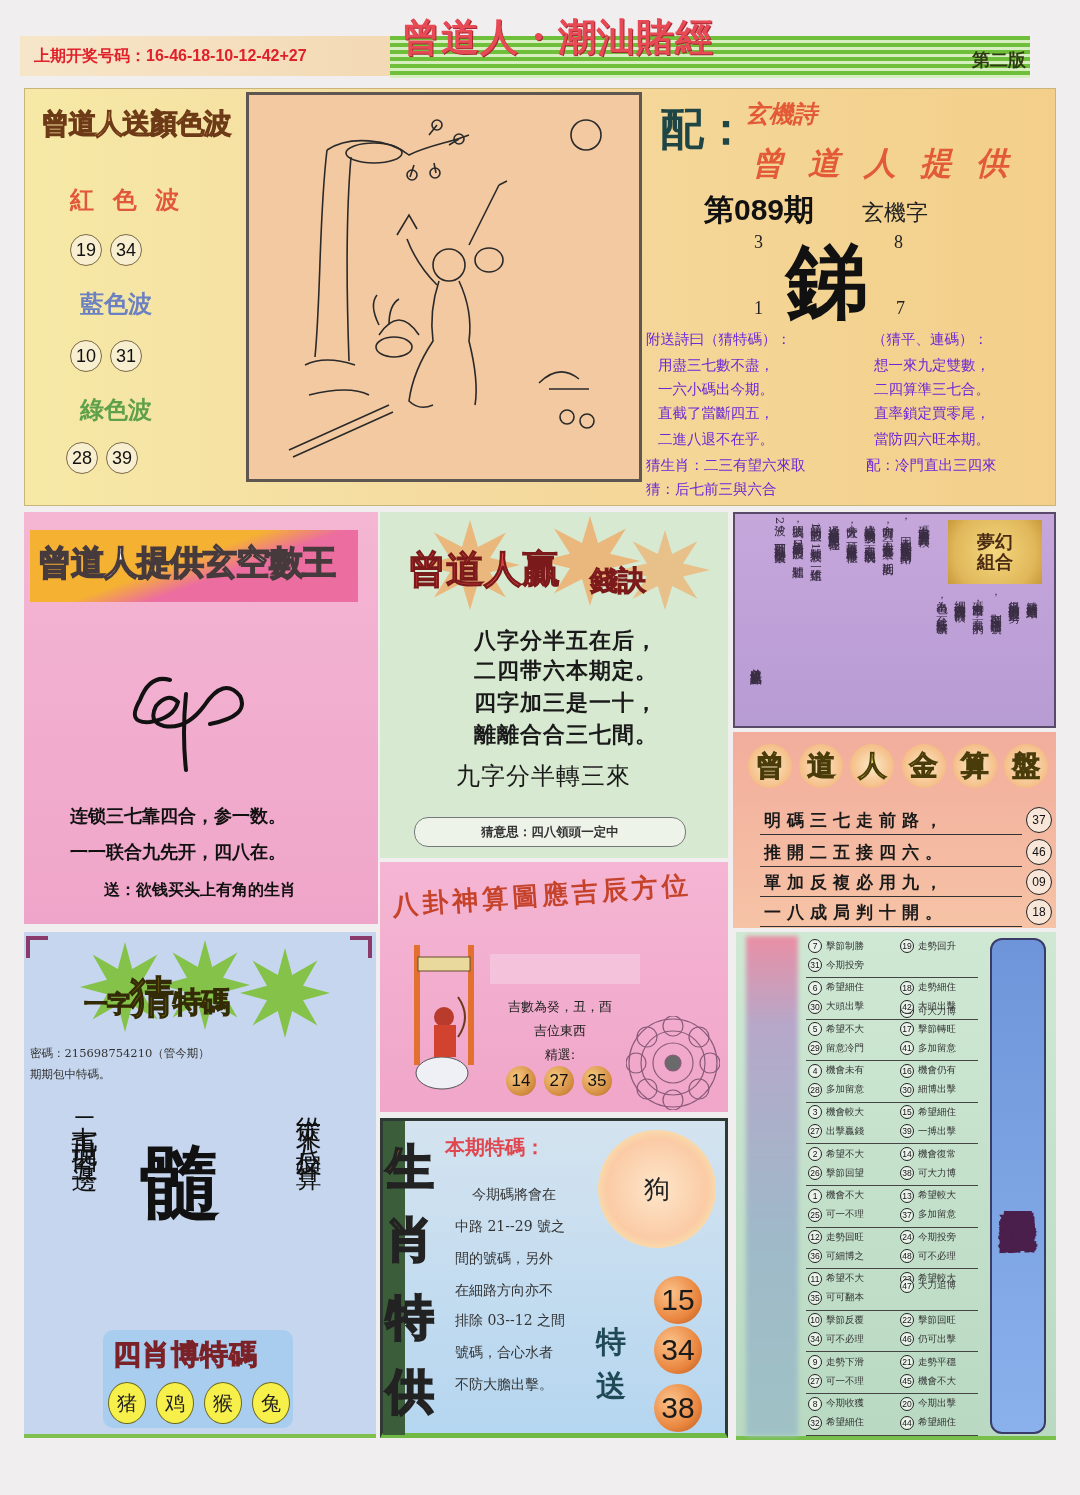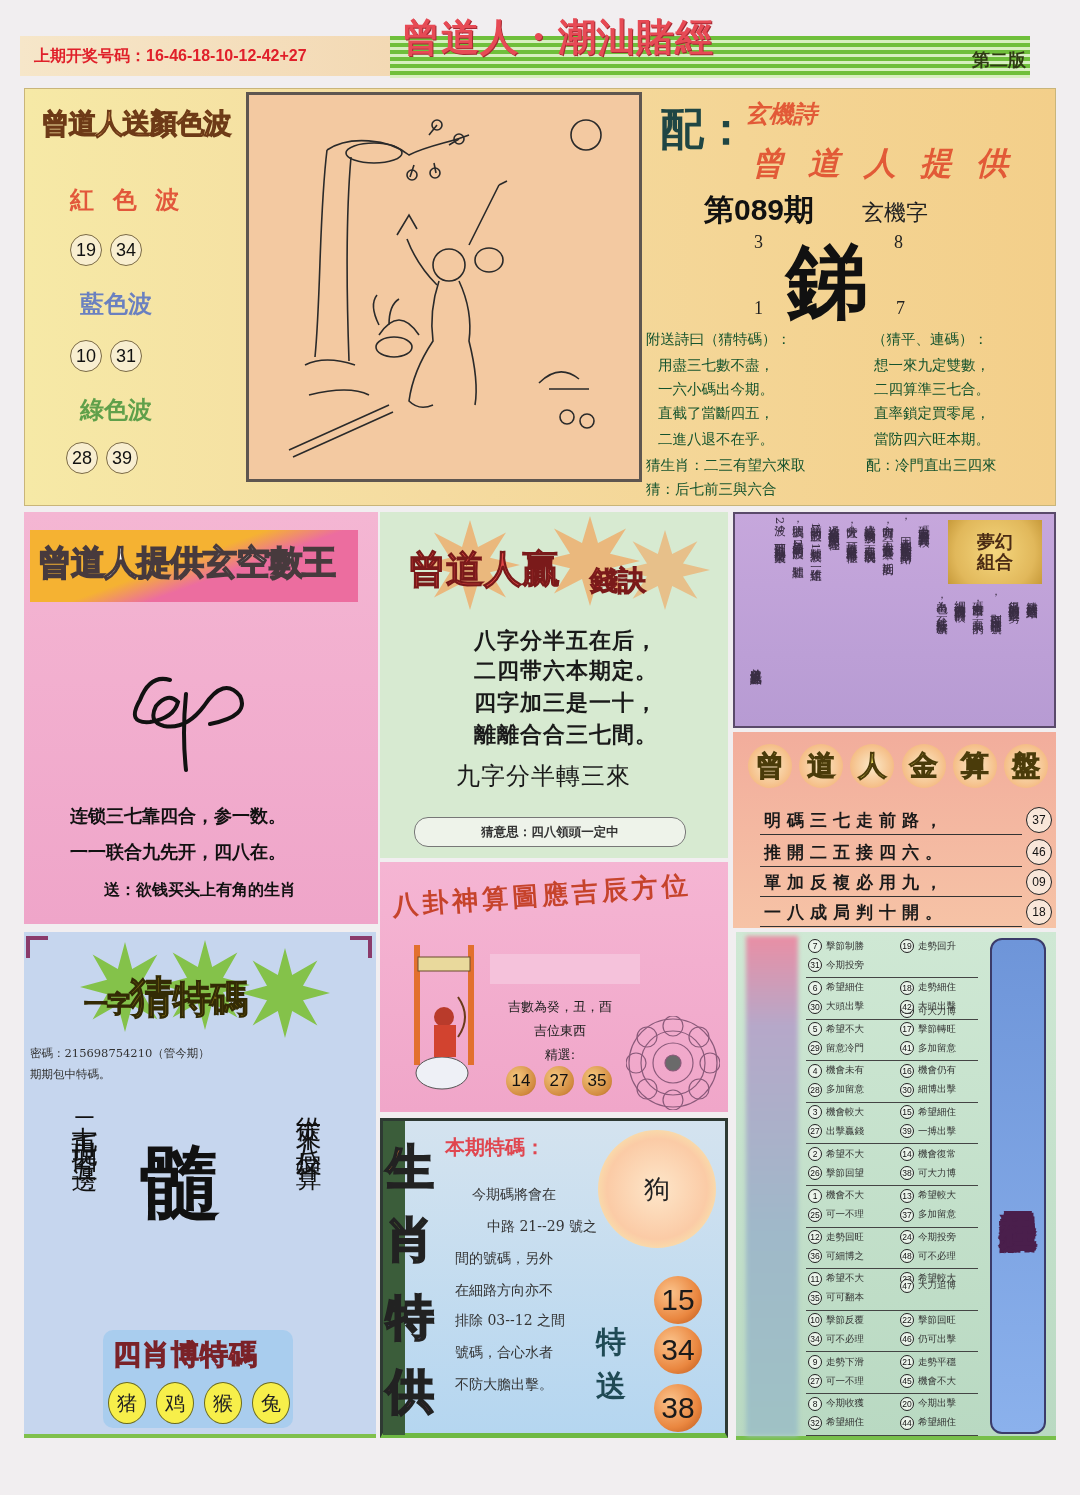--- a/index.html
+++ b/index.html
@@ -41,21 +41,21 @@
   .ball-row { display:flex; gap: 8px; }
   #illustration { left: 246px; top: 92px; width: 396px; height: 390px;
     background:#f3c9a1; border:3px solid #5e5650; }
   #pei-label { left: 660px; top: 100px; font-family:"DejaVu Serif", serif; font-size:44px; color:#1f4644; font-weight:bold; }
   #xuanji-title { left: 745px; top: 98px; font-family:"Liberation Sans", sans-serif; font-size:24px; font-weight:bold; color:#e25a37; font-style:italic; }
   #provider { left: 752px; top: 142px; font-family:"Liberation Sans", sans-serif; font-size:32px; font-weight:bold; color:#e25a37; font-style:italic; letter-spacing:24px; }
   #issue { left: 704px; top: 190px; font-family:"Liberation Sans", sans-serif; font-size:30px; font-weight:bold; color:#111; }
   #xuanji-zi-label { left: 862px; top: 198px; font-family:"DejaVu Serif", serif; font-size:22px; color:#222; }
   #big-char { left: 786px; top: 228px; font-family:"DejaVu Serif", serif; font-size:82px; font-weight:bold; color:#111; }
   .corner-num { font-family:"Liberation Serif", serif; font-size:18px; color:#222; }
-  .poem-line { font-family:"DejaVu Serif", serif; font-size:14.5px; color:#14532d; white-space:nowrap; }
+  .poem-line { font-family:"DejaVu Serif", serif; font-size:14.5px; color:#6d28d9; white-space:nowrap; }
 
   
   #xuankong-panel { left: 24px; top: 512px; width: 354px; height: 412px;
     background: linear-gradient(180deg,#f4b6d3 0%, #efa5c9 100%); }
   #xuankong-banner { left: 30px; top: 530px; width: 328px; height: 72px;
     background: linear-gradient(160deg,#f5b232 0%, #f5b232 45%, #ec6d9f 60%, #ec6d9f 100%); }
   #xuankong-title { left: 38px; top: 540px; font-family:"Liberation Sans", sans-serif; font-size:34px; font-weight:bold;
     color:#fff; -webkit-text-stroke:1.5px #473a3d; letter-spacing:-1px; }
   #xuankong-glyph { left: 120px; top: 660px; width: 130px; height: 120px; }
   .xk-line { font-family:"DejaVu Serif", serif; font-weight:bold; font-size:18px; color:#111; }
@@ -311,21 +311,21 @@
   <span class="abacus-num">18</span>
 </div>
 
 <div id="guess-panel" class="abs"></div>
 <div class="abs" style="left:26px;top:936px;width:22px;height:22px;border-top:4px solid #8a3a6a;border-left:4px solid #8a3a6a;"></div>
 <div class="abs" style="left:350px;top:936px;width:22px;height:22px;border-top:4px solid #8a3a6a;border-right:4px solid #8a3a6a;"></div>
 <div class="abs star" style="left:80px;top:942px;"></div>
 <div class="abs star" style="left:160px;top:940px;"></div>
 <div class="abs star" style="left:240px;top:948px;"></div>
 <div id="guess-title" class="abs">
-  <span style="font-size:24px;">一字</span><span style="font-size:44px;">猜</span><span style="font-size:38px;">特碼</span>
+  <span style="font-size:24px;">一字</span><span style="font-size:44px;">猜</span><span style="font-size:29px;">特碼</span>
 </div>
 <div id="guess-code" class="abs">密碼：215698754210（管今期）</div>
 <div id="guess-note" class="abs">期期包中特碼。</div>
 <div class="vtext" style="left:68px;top:1098px;">二七再現四五邊</div>
 <div class="vtext" style="left:292px;top:1096px;">從來一八反彈算</div>
 <div id="guess-char" class="abs">髓</div>
 <div id="four-box" class="abs"></div>
 <div id="four-title" class="abs">四肖博特碼</div>
 <div class="abs" style="left:108px;top:1382px;display:flex;gap:10px;">
   <div class="zodiac-ball">猪</div>
@@ -376,21 +376,21 @@
 </div>
 
 <div id="special-panel" class="abs"></div>
 <div id="special-side" class="abs"></div>
 <div class="side-char" style="top:1136px;color:#f08a3a;">生</div>
 <div class="side-char" style="top:1208px;color:#8fd24a;">肖</div>
 <div class="side-char" style="top:1286px;color:#8a86e0;">特</div>
 <div class="side-char" style="top:1360px;color:#e2508a;">供</div>
 <div id="special-title" class="abs">本期特碼：</div>
 <div class="special-line" style="top:1186px;left:472px;">今期碼將會在</div>
-<div class="special-line" style="top:1218px;margin-left:32px;">中路 21--29 號之</div>
+<div class="special-line" style="top:1218px;">中路 21--29 號之</div>
 <div class="special-line" style="top:1250px;">間的號碼，另外</div>
 <div class="special-line" style="top:1282px;">在細路方向亦不</div>
 <div class="special-line" style="top:1312px;">排除 03--12 之間</div>
 <div class="special-line" style="top:1344px;">號碼，合心水者</div>
 <div class="special-line" style="top:1376px;">不防大膽出擊。</div>
 <div id="flower" class="abs">狗</div>
 <div class="teshong" style="top:1322px;">特</div>
 <div class="teshong" style="top:1366px;">送</div>
 <div class="special-ball" style="top:1276px;">15</div>
 <div class="special-ball" style="top:1326px;">34</div>

